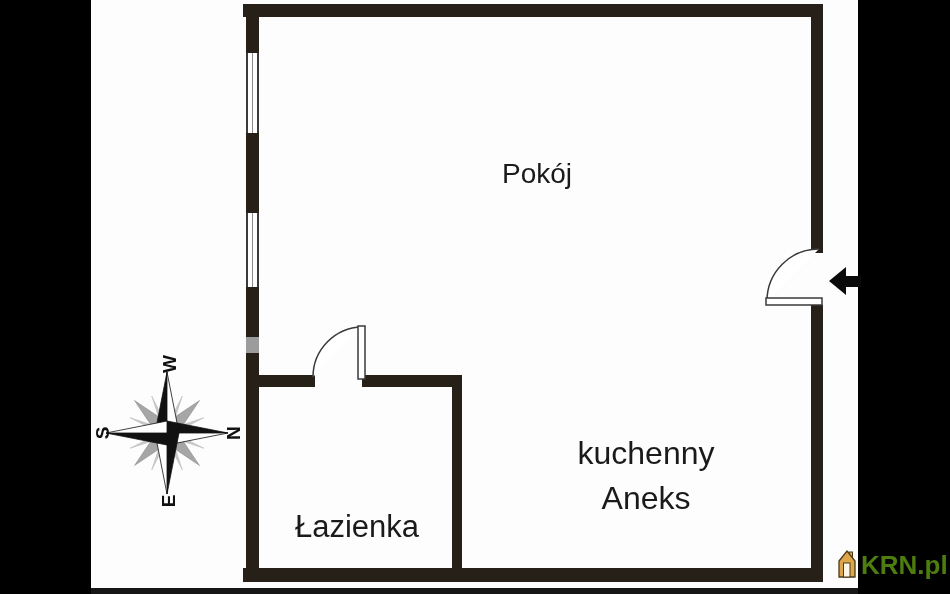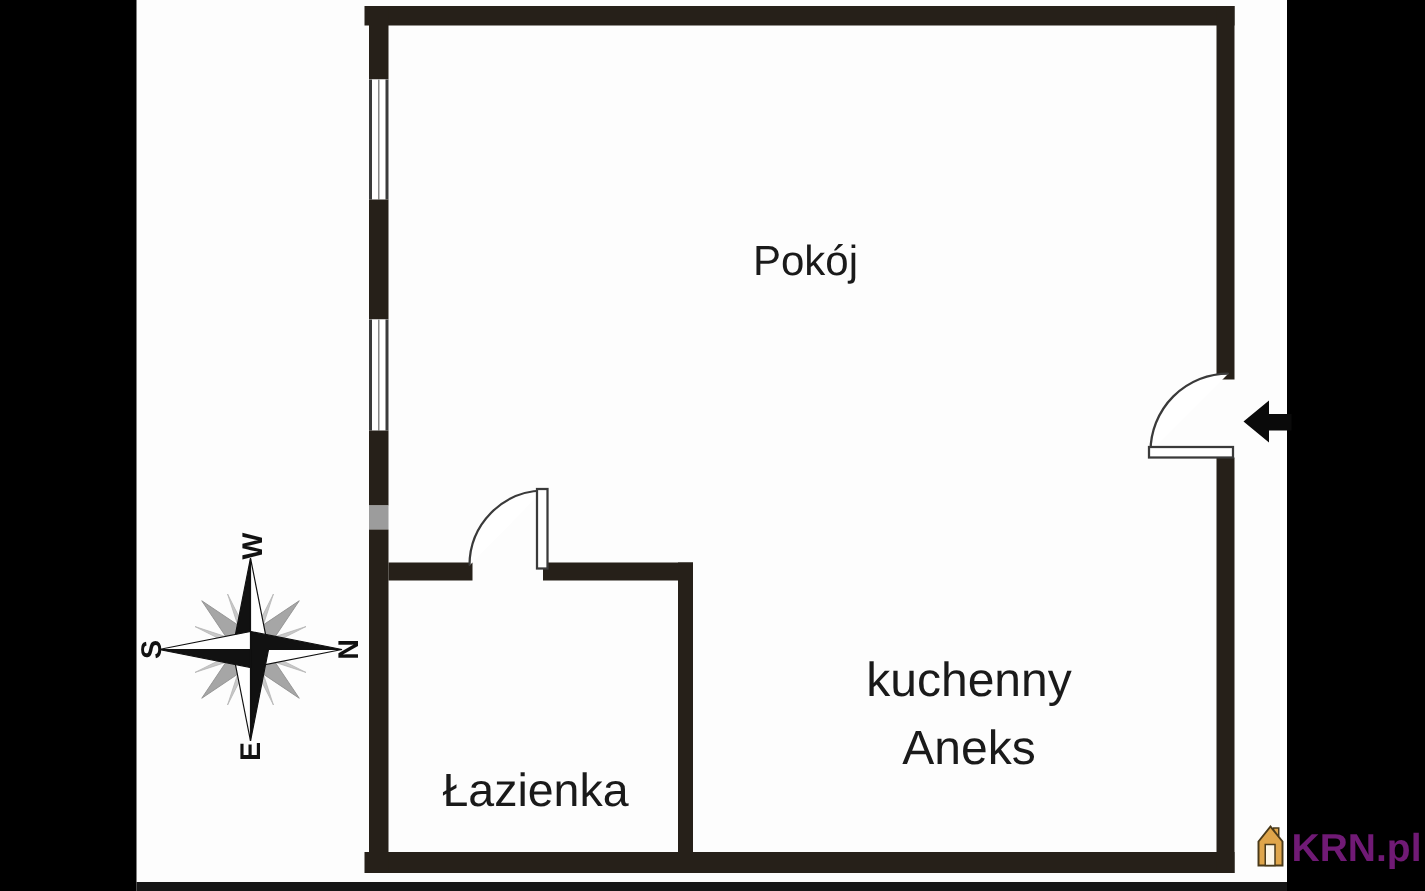--- a/index.html
+++ b/index.html
@@ -42,21 +42,21 @@
   .room-label{position:absolute;color:#1a1a1a;text-align:center;}
   #label-room{left:452px;top:158px;width:170px;font-size:28px;}
   #label-bathroom{left:268px;top:461px;width:178px;font-size:31px;margin-top:48px;}
   #label-kitchenette{left:546px;top:431px;width:200px;font-size:32px;line-height:45px;}
 
   #plan-overlay{position:absolute;left:0;top:0;pointer-events:none;}
   #compass{position:absolute;left:87px;top:348px;}
 
   #krn-watermark{position:absolute;left:836px;top:548px;width:114px;height:34px;}
   #krn-text{position:absolute;left:25px;top:2px;font-size:26px;font-weight:bold;
-    color:#701a75;letter-spacing:0px;}
+    color:#4d7c0f;letter-spacing:0px;}
   #krn-house{position:absolute;left:0;top:0;}
 </style>
 </head>
 <body>
 
 <div id="stage">
 
   <div class="band" id="band-left"></div>
   <div class="band" id="band-right"></div>
   <div id="bottom-strip"></div>

